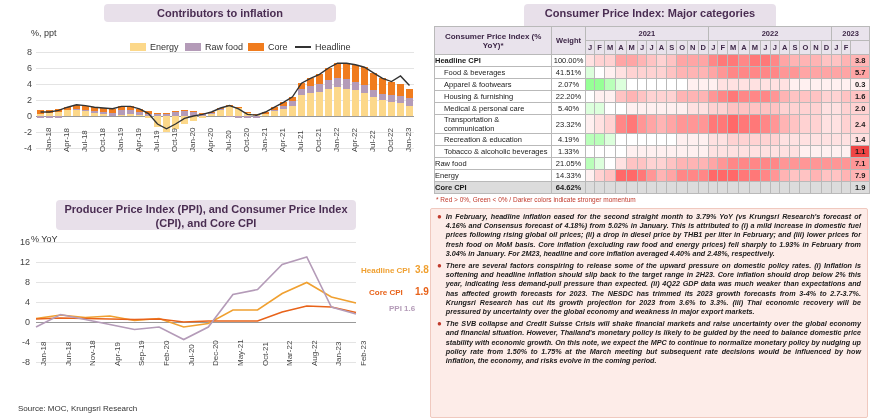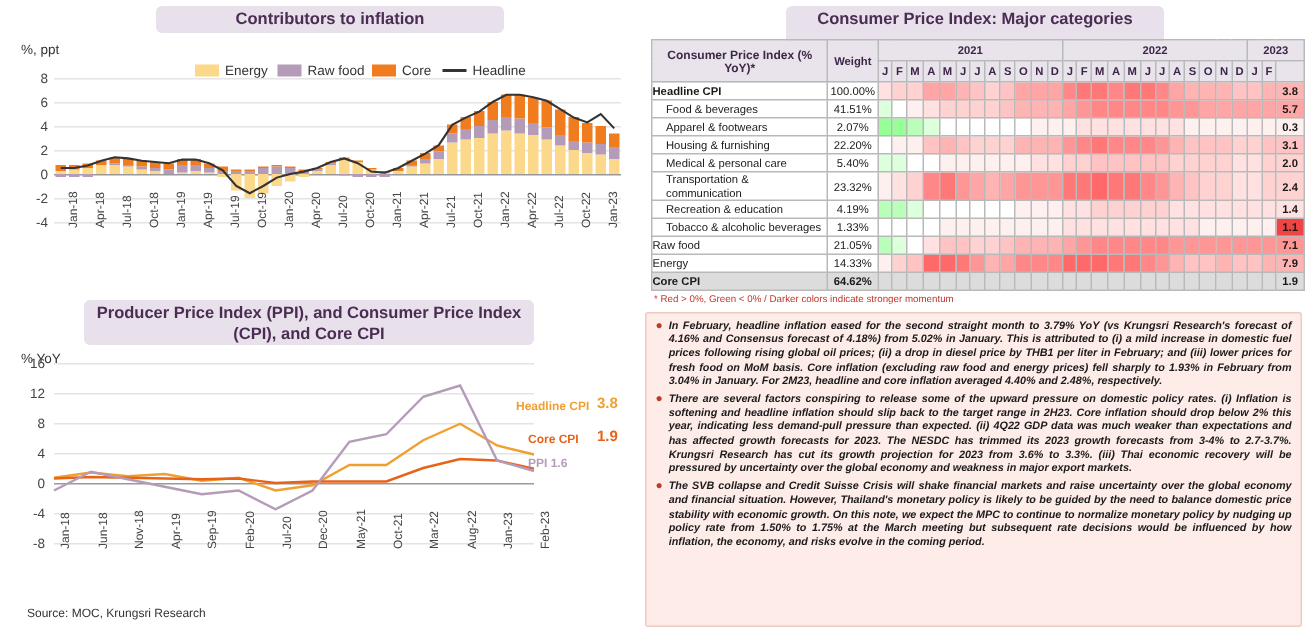--- a/index.html
+++ b/index.html
@@ -19,21 +19,21 @@
     background: #e8e0ea;
     border-radius: 4px;
     text-align: center;
     font-weight: bold;
     color: #4a2d52;
   }
 
   
   .chart1 { position:absolute; left:0; top:0; width:424px; height:200px; }
   .chart1 .pill { position:absolute; left:104px; top:4px; width:232px; height:18px; font-size:11px; line-height:18px; }
-  .axis-label { position:absolute; font-size:9px; color:#333; }
+  .axis-label { position:absolute; font-size:9px; color:#333;margin-left:17px; }
   .legend { position:absolute; display:flex; align-items:center; gap:4px; font-size:9px; color:#333; }
   .lg-sw { width:16px; height:8px; display:inline-block; }
   .lg-line { width:16px; height:0; border-top:2px solid #333; display:inline-block; }
 
   .plot { position:absolute; }
   .gridline { position:absolute; left:0; right:0; border-top:1px solid #e4e4e4; }
   .zeroline { position:absolute; left:0; right:0; border-top:1px solid #999; }
   .ytick { position:absolute; font-size:9px; color:#444; text-align:right; width:18px; }
   .xtick {
     position:absolute; font-size:8px; color:#444;
@@ -313,21 +313,21 @@
         <div class="xtick" style="left: 249.154px; top: 124px;">Mar-22</div>
         <div class="xtick" style="left: 273.769px; top: 124px;">Aug-22</div>
         <div class="xtick" style="left: 298.385px; top: 124px;">Jan-23</div>
         <div class="xtick" style="left: 323px; top: 124px;">Feb-23</div>
       </div>
 
     <div class="axis-label" style="left:344px; top:68px; color:#f0a030; font-weight:bold; font-size:8px;">Headline CPI</div>
     <div class="axis-label" style="left:398px; top:66px; color:#f0a030; font-weight:bold; font-size:10px;">3.8</div>
     <div class="axis-label" style="left:352px; top:90px; color:#e8631a; font-weight:bold; font-size:8px;">Core CPI</div>
     <div class="axis-label" style="left:398px; top:88px; color:#e8631a; font-weight:bold; font-size:10px;">1.9</div>
-    <div class="axis-label" style="left:352px; top:106px; color:#b49bb8; font-weight:bold; font-size:8px;">PPI 1.6</div>
+    <div class="axis-label" style="left:372px; top:106px; color:#b49bb8; font-weight:bold; font-size:8px;">PPI 1.6</div>
   </div>
 
   <div class="src">Source: MOC, Krungsri Research</div>
 
   <div class="right">
     <div class="pill">Consumer Price Index: Major categories</div>
     <table class="cpi" id="cpi-table">
         <tbody>
           <tr class="yrrow">
             <th class="hdr hdr-name" rowspan="2">Consumer Price Index (% YoY)*</th>
@@ -480,21 +480,21 @@
             <td class="m" style="background:rgb(255,135,135)"></td>
             <td class="m" style="background:rgb(255,135,135)"></td>
             <td class="m" style="background:rgb(255,150,150)"></td>
             <td class="m" style="background:rgb(255,180,180)"></td>
             <td class="m" style="background:rgb(255,195,195)"></td>
             <td class="m" style="background:rgb(255,195,195)"></td>
             <td class="m" style="background:rgb(255,195,195)"></td>
             <td class="m" style="background:rgb(255,210,210)"></td>
             <td class="m" style="background:rgb(255,210,210)"></td>
             <td class="m" style="background:rgb(255,195,195)"></td>
-            <td class="lastval" style="background:rgb(255,195,195)">3.1</td>
+            <td class="lastval" style="background:rgb(255,195,195)">1.6</td>
           </tr>
           <tr class="">
             <td class="name ind">Medical &amp; personal care</td>
             <td class="wt">5.40%</td>
             <td class="m" style="background:rgb(220,255,220)"></td>
             <td class="m" style="background:rgb(220,255,220)"></td>
             <td class="m" style="background:rgb(255,255,255)"></td>
             <td class="m" style="background:rgb(255,255,255)"></td>
             <td class="m" style="background:rgb(255,240,240)"></td>
             <td class="m" style="background:rgb(255,240,240)"></td>

